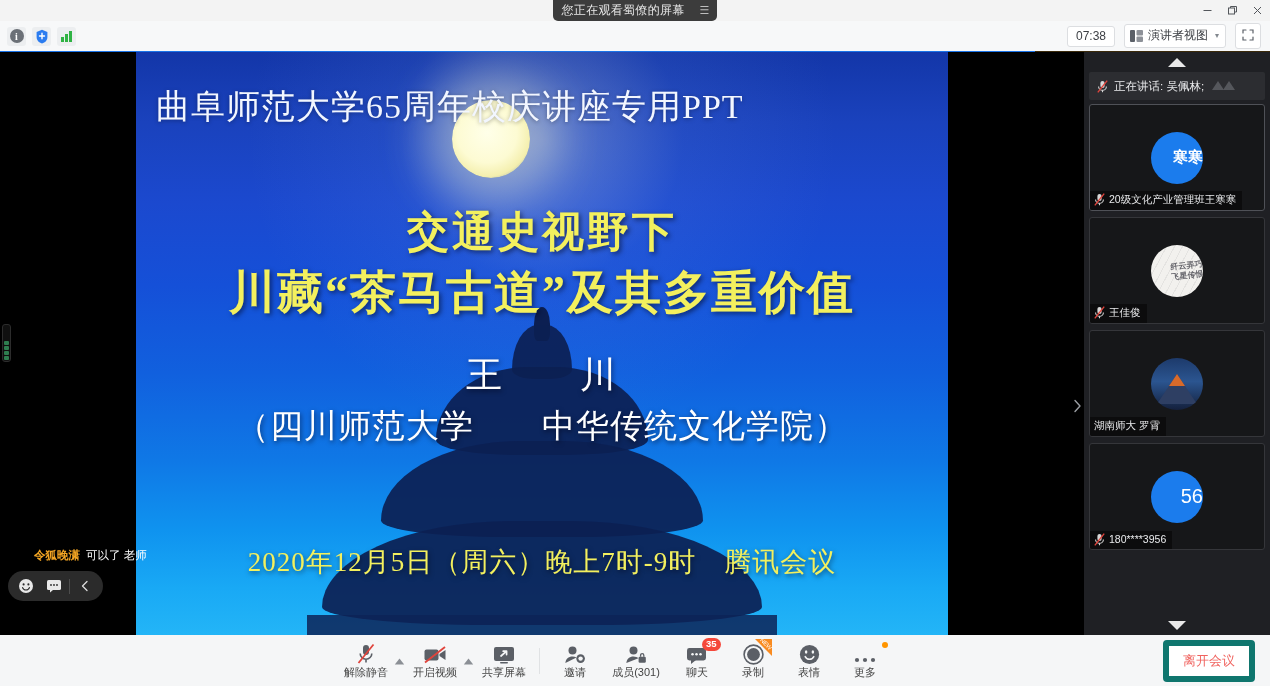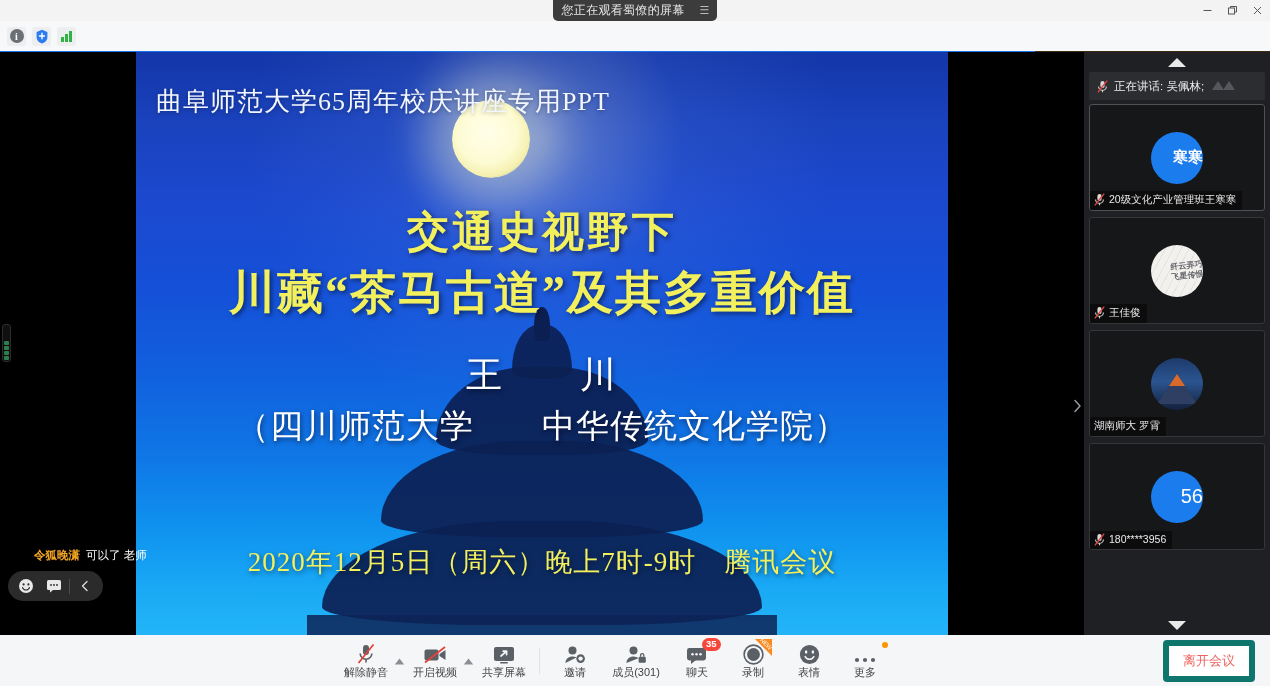--- a/index.html
+++ b/index.html
@@ -132,21 +132,21 @@
     bottom: 300px; width: 16px; height: 34px;
     background: #0c1f52; border-radius: 50% 50% 22% 22%;
   }
   .t-base {
     position: absolute; left: 50%; transform: translateX(-50%);
     bottom: 0; width: 470px; height: 26px;
     background: #0d2357; opacity: .85;
   }
   .slide-txt { position: absolute; width: 100%; text-align: center; }
   .slide-head {
-    top: 32px; color: #f2f6ff; font-size: 26px;
+    top: 32px; color: #f2f6ff; font-size: 34px;
     font-family: "Liberation Serif", "DejaVu Serif", serif;
     letter-spacing: 1px; text-align: left; padding-left: 20px;
     text-shadow: 0 1px 4px rgba(0,0,0,.35);
   }
   .slide-title1 {
     top: 152px; color: #f3f05e; font-size: 42px; font-weight: bold;
     font-family: "Liberation Serif", "DejaVu Serif", serif;
     letter-spacing: 3px; text-shadow: 2px 2px 5px rgba(0,0,20,.55);
   }
   .slide-title2 {
@@ -365,20 +365,39 @@
       </div>
       <div class="tb-icon">
         <span class="ico-bars">
             <i></i>
             <i></i>
             <i></i>
           </span>
       </div>
     </div>
 
+    <div class="topbar-right">
+      <div class="timer-box">07:38</div>
+      <div class="view-select">
+        <span class="vs-icon">
+          <svg width="13" height="12" viewBox="0 0 13 12">
+            <rect x="0" y="0" width="5" height="12" rx="1" fill="#5b6068"></rect>
+            <rect x="6.5" y="0" width="6.5" height="5.5" rx="1" fill="#8d9198"></rect>
+            <rect x="6.5" y="6.5" width="6.5" height="5.5" rx="1" fill="#8d9198"></rect>
+          </svg>
+        </span>
+        <span>演讲者视图</span>
+        <span class="caret">▾</span>
+      </div>
+      <div class="fs-box">
+        <svg width="12" height="12" viewBox="0 0 12 12">
+          <path d="M1 4V1h3M8 1h3v3M11 8v3H8M4 11H1V8" fill="none" stroke="#5b6068" stroke-width="1.2" stroke-linecap="round"></path>
+        </svg>
+      </div>
+    </div>
   </div>
   <div class="accent-line"></div>
   <div class="accent-line2"></div>
 
   <div class="stage">
     <div class="slide">
       <div class="moon"></div>
       <div class="temple">
         <div class="t-spire"></div>
         <div class="t-roof t-r1"></div>

